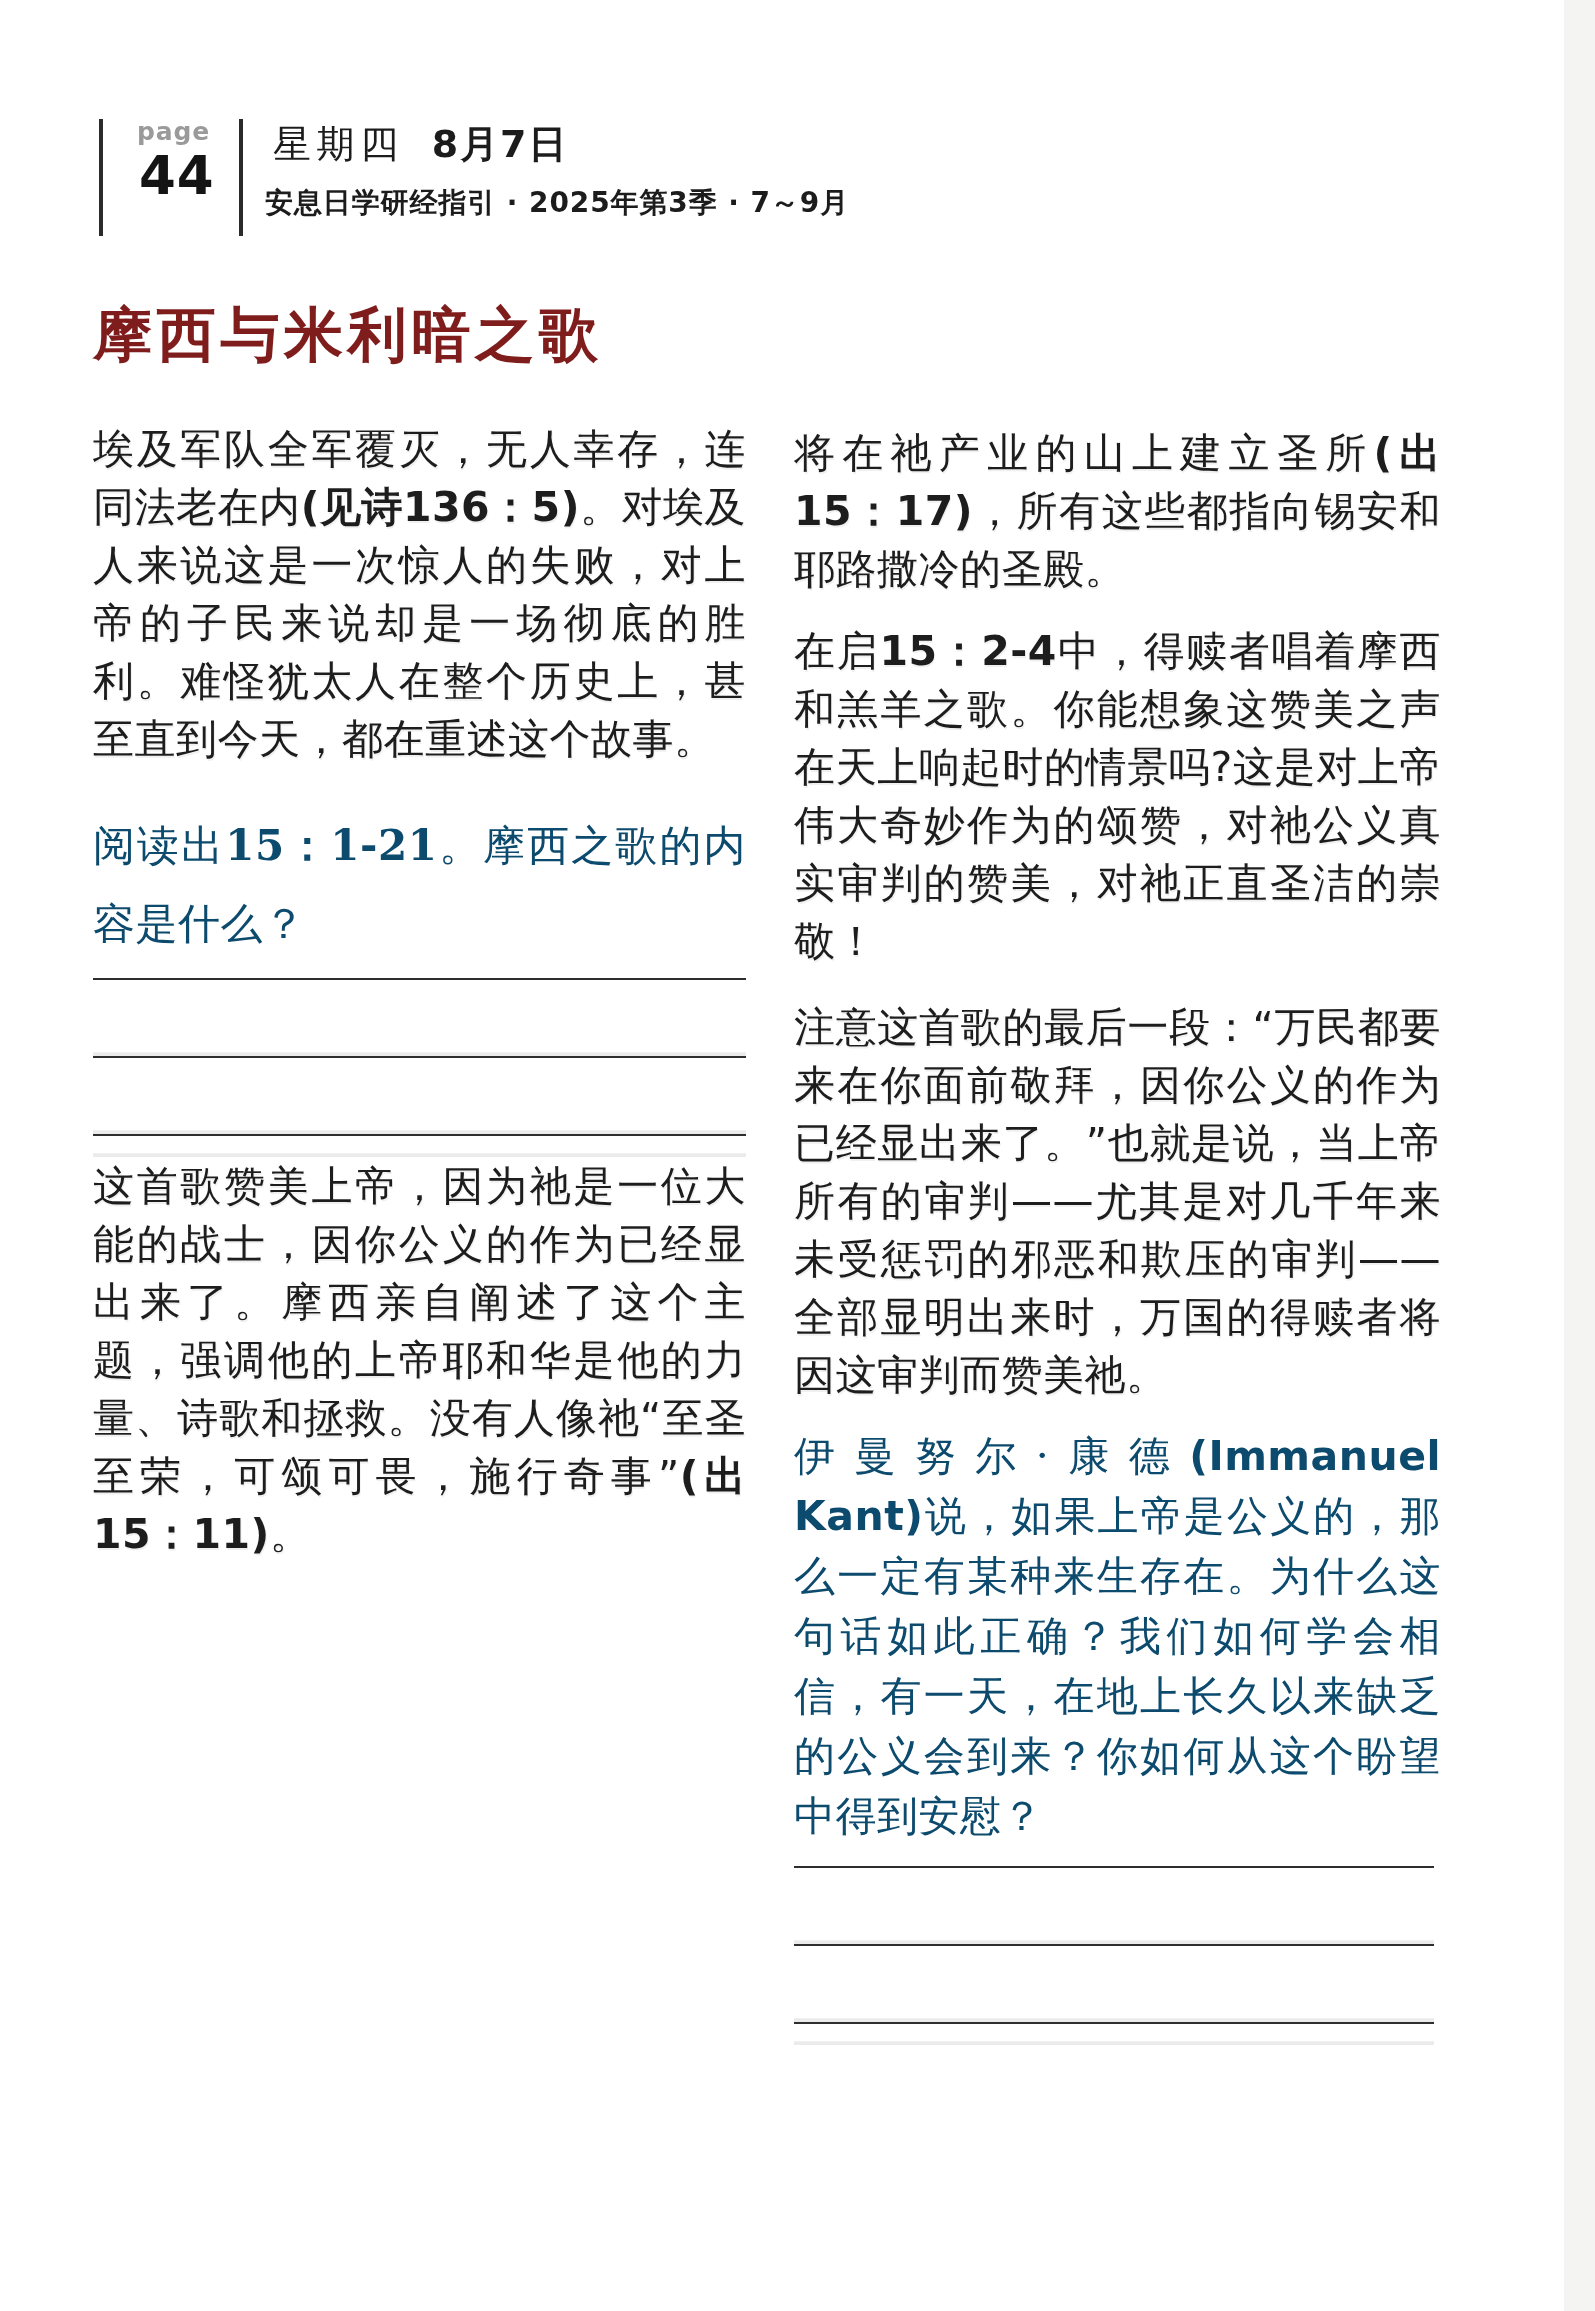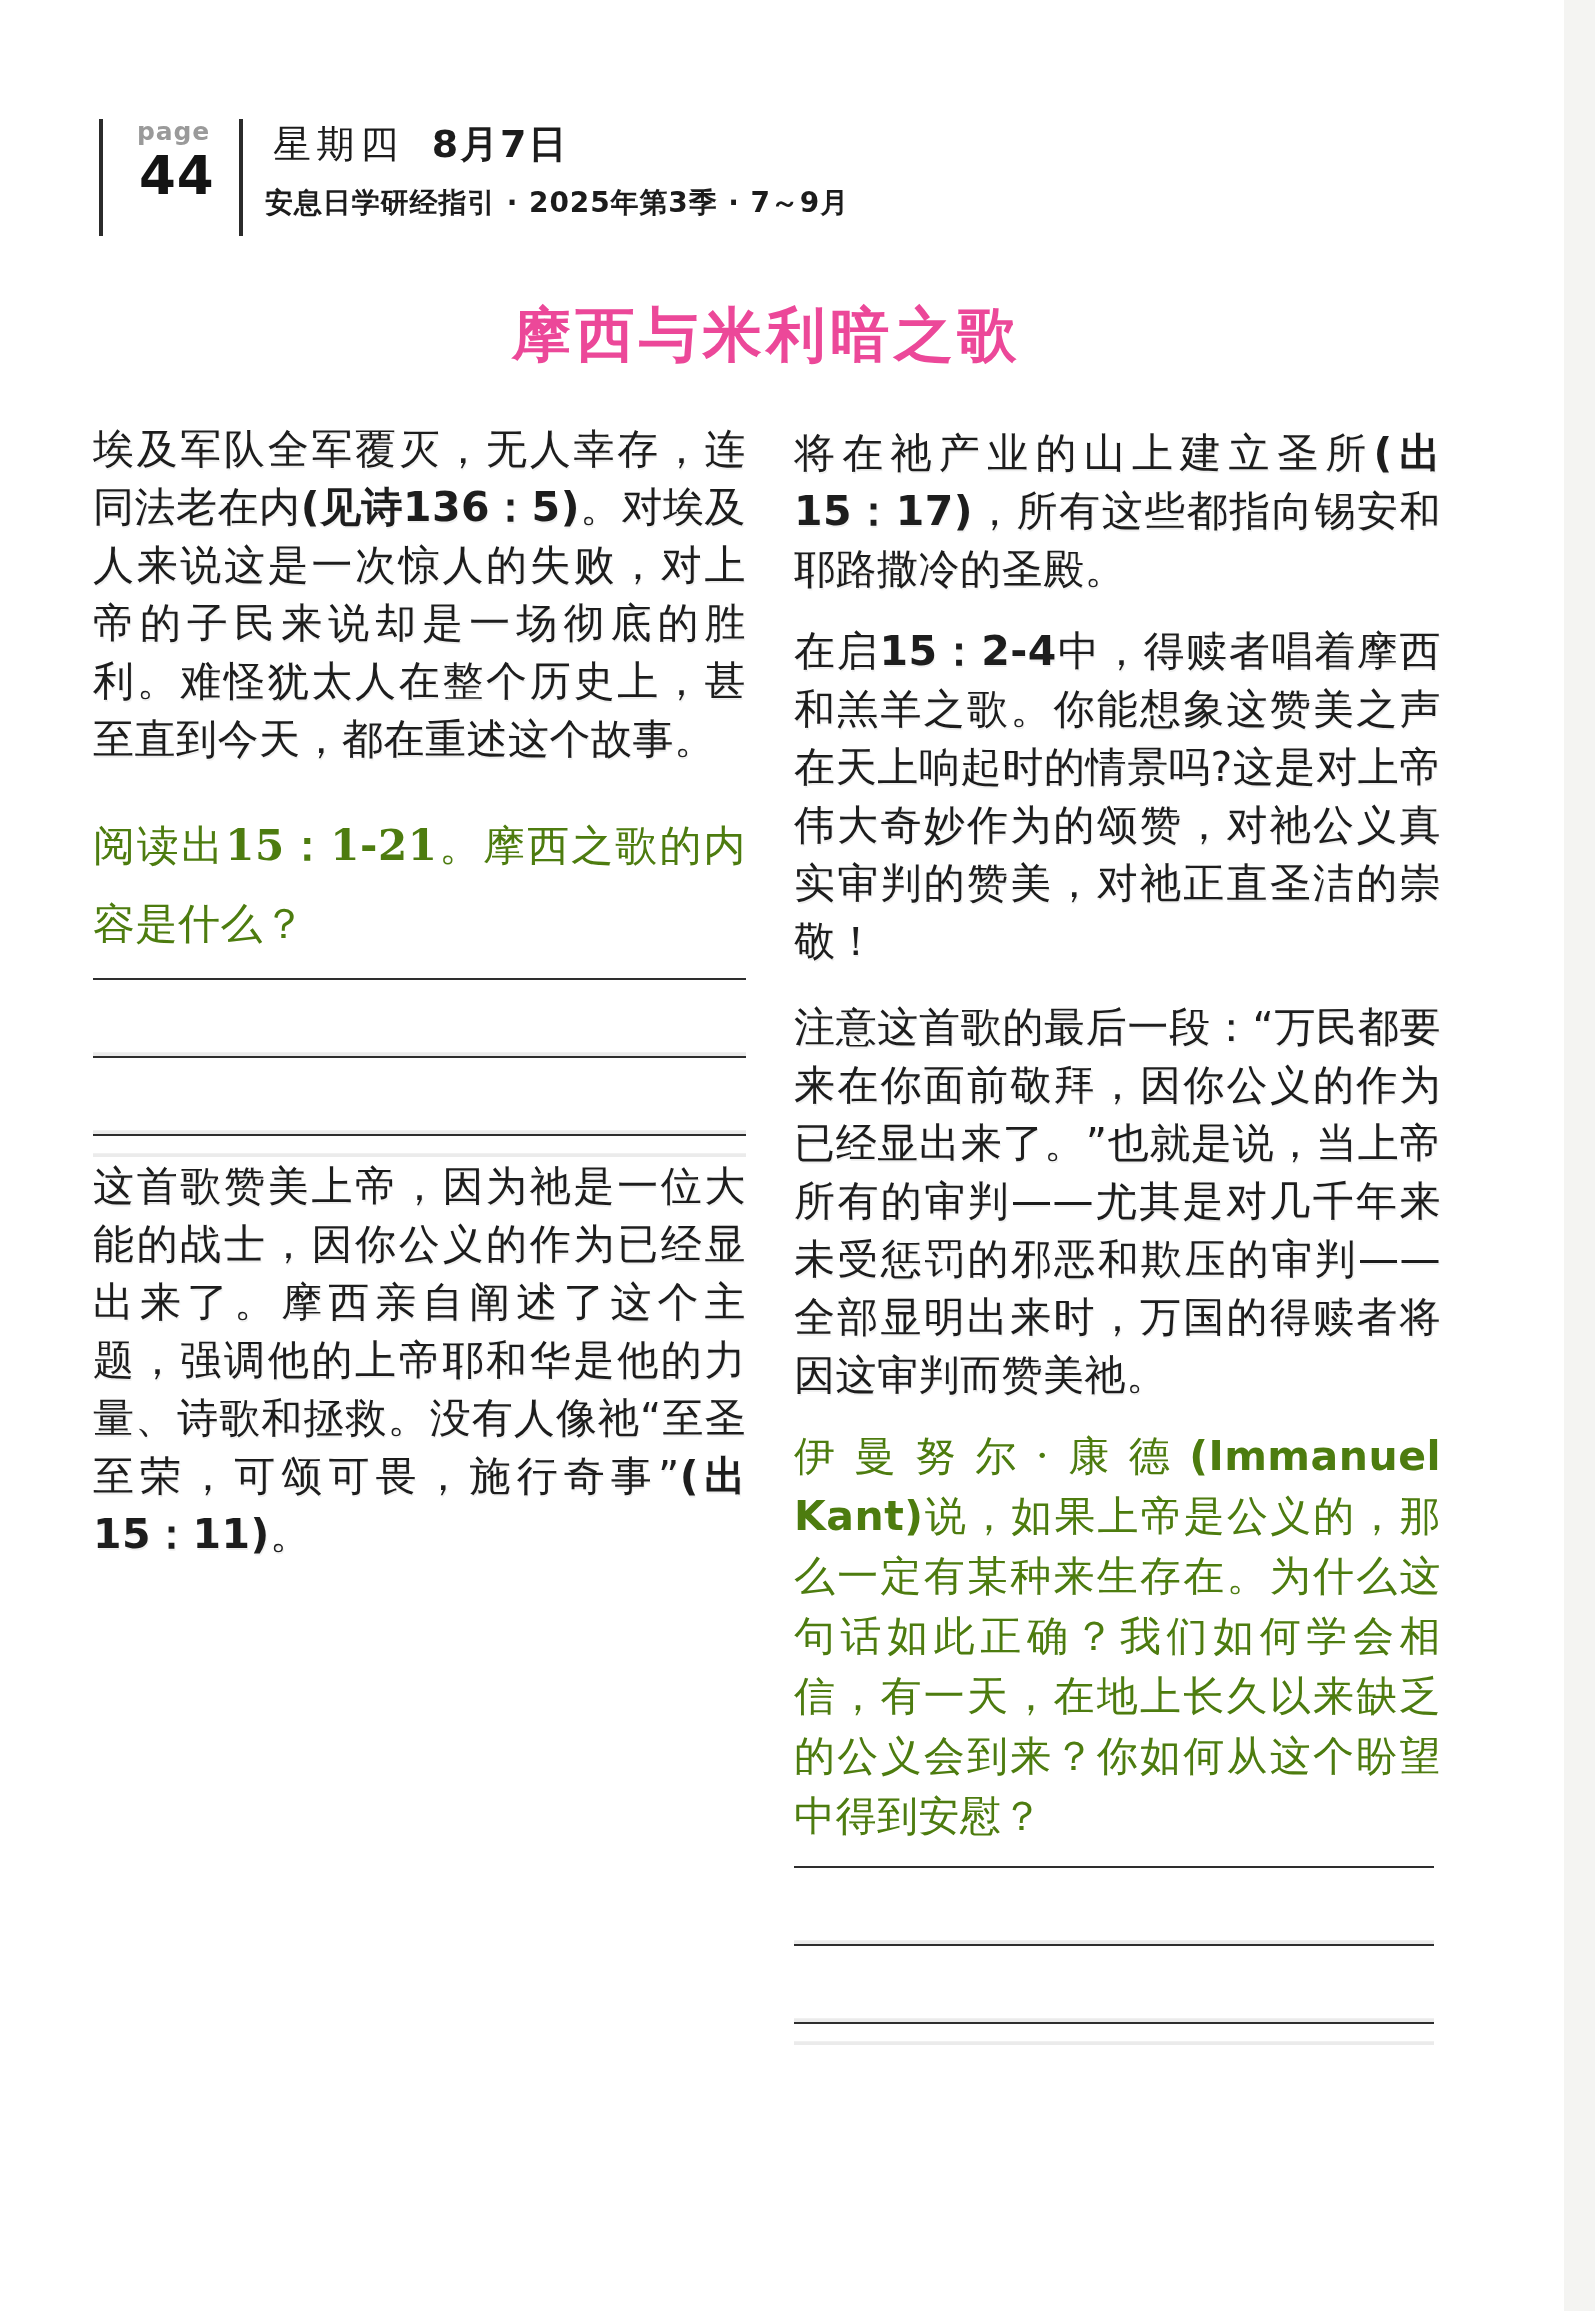--- a/index.html
+++ b/index.html
@@ -29,42 +29,42 @@
   .date-sep{display:inline-block;width:28px;}
   .date{font-weight:700;letter-spacing:1.9px;}
   .subtitle{
     position:absolute;left:265px;top:184px;
     font-size:28px;font-weight:700;letter-spacing:0.9px;white-space:nowrap;
   }
 
   
   .title{
     position:absolute;left:93px;top:296px;width:1347px;margin:0;
-    text-align:center;font-family:"DejaVu Serif",serif;
-    font-size:59px;font-weight:700;letter-spacing:4.7px;color:#ec4899;
+    text-align:left;font-family:"DejaVu Serif",serif;
+    font-size:59px;font-weight:700;letter-spacing:4.7px;color:#7f1d1d;
   }
 
   
   .col{position:absolute;top:420px;}
   .col-left{left:93px;width:653px;height:1809px;}
   .col-right{left:794px;width:647px;height:1659px;}
 
   p{margin:0;}
   .body{
     font-size:41px;line-height:58px;letter-spacing:0.5px;
     text-align:justify;text-justify:inter-ideograph;
     color:#1d1d1d;
     text-shadow:0.9px 1.9px 0 rgba(60,60,60,0.08);
   }
   .body .b{font-weight:700;}
 
   .kai{
     font-family:"DejaVu Serif",serif;
     font-size:42px;line-height:78px;letter-spacing:0.5px;
-    text-align:justify;text-justify:inter-ideograph;color:#4d7c0f;
+    text-align:justify;text-justify:inter-ideograph;color:#0c4a6e;
   }
   .kai .b{font-weight:700;}
   .kai .latin{font-family:"DejaVu Sans",sans-serif;font-weight:700;}
 
   
   .col-left .q{margin-top:39px;}
   .col-left .ruled{margin-top:15px;}
   .col-left .p2{margin-top:0;}
   .col-left .p3{margin-top:73px;}
 

